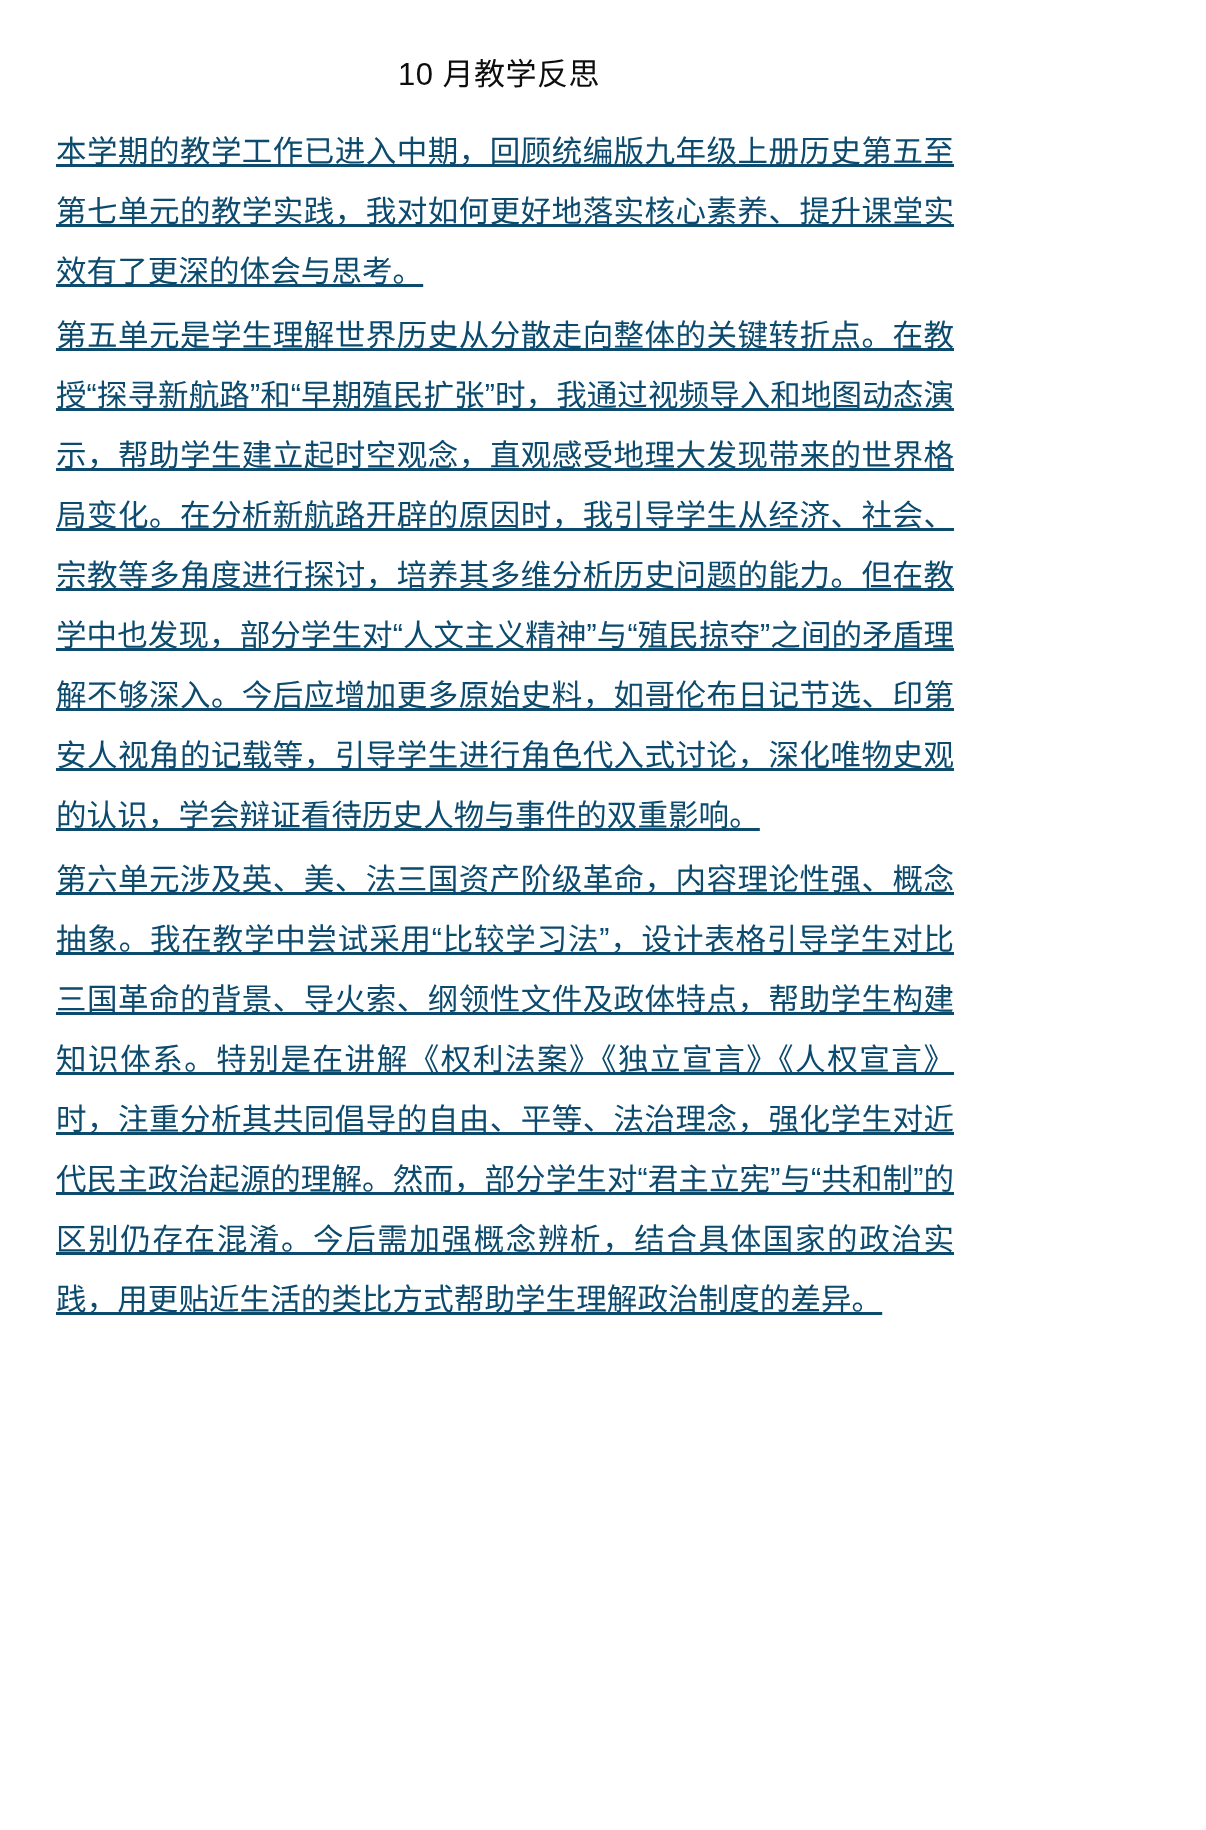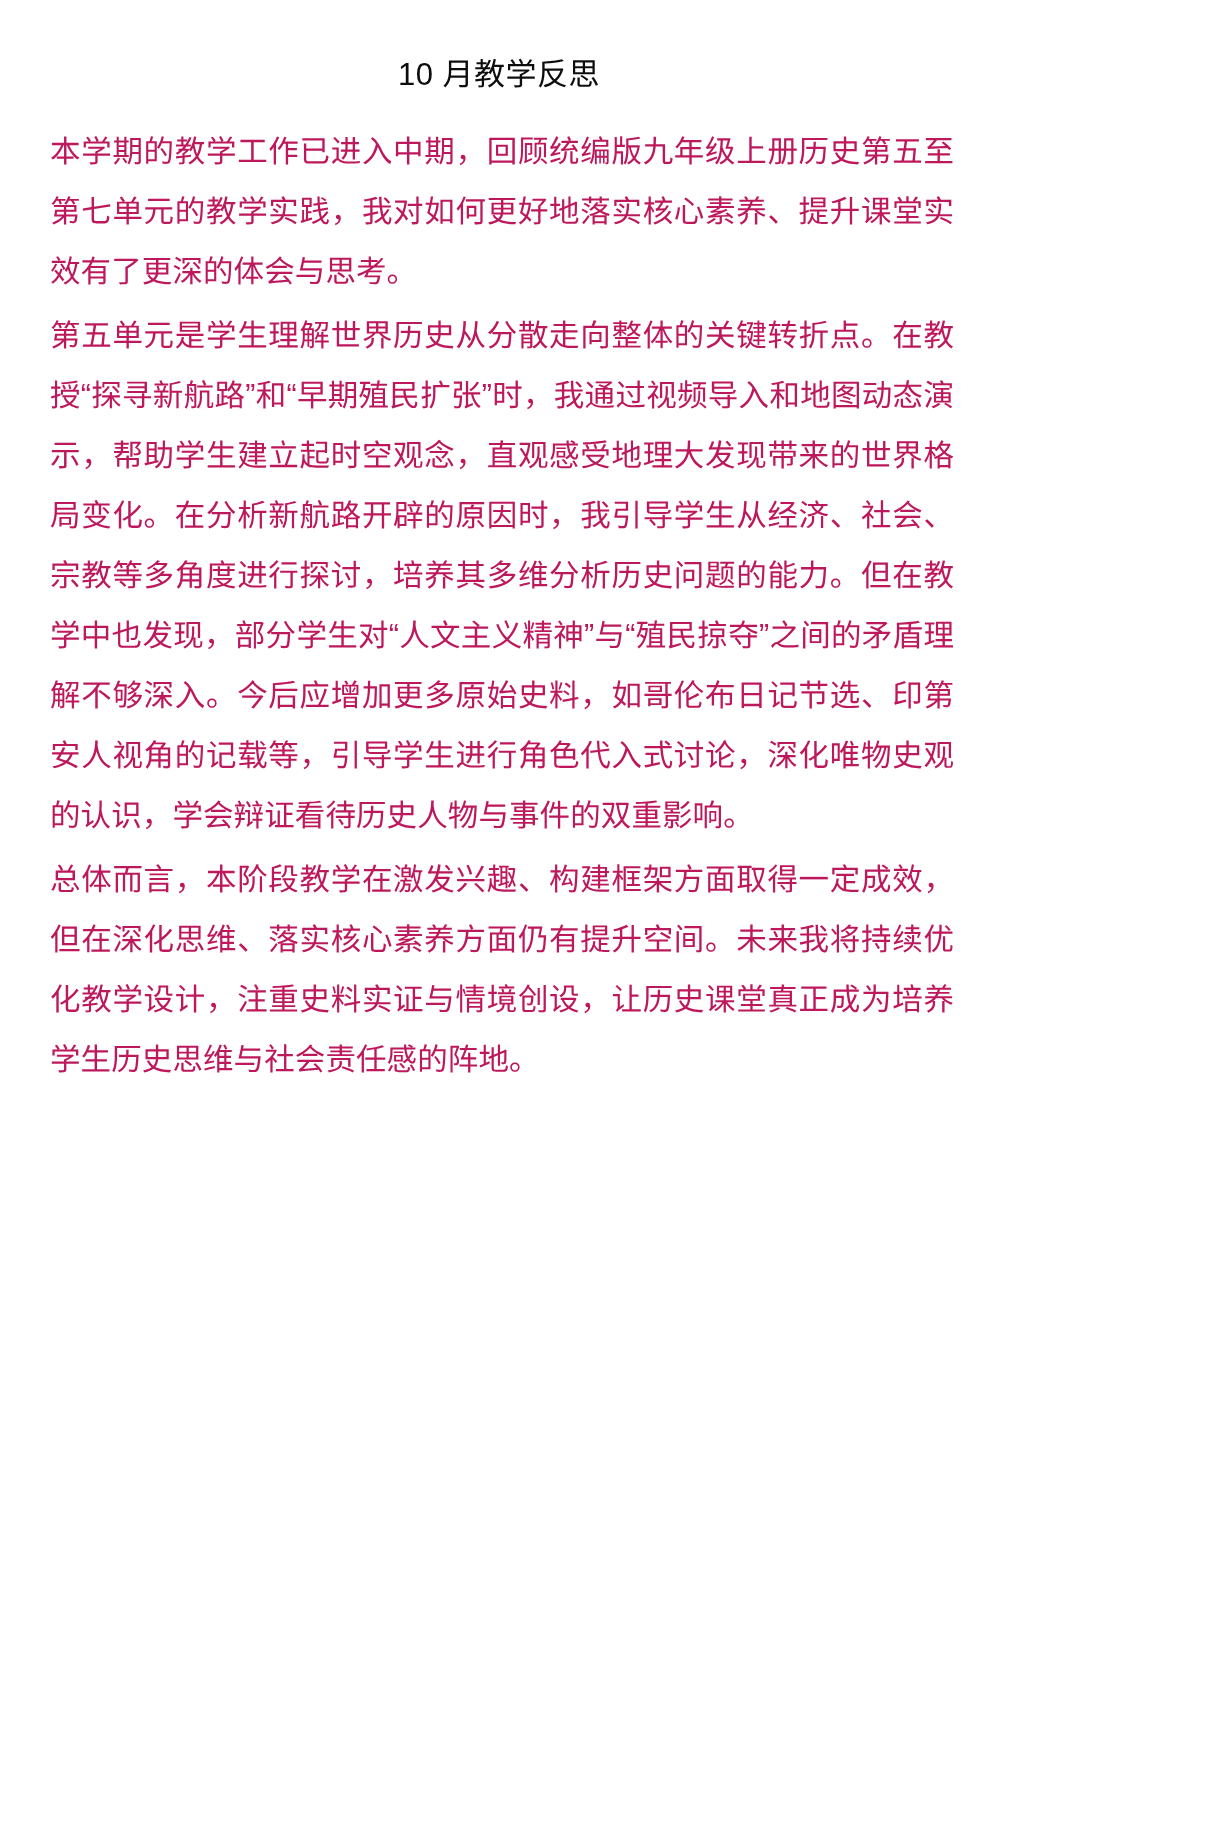--- a/index.html
+++ b/index.html
@@ -30,34 +30,35 @@
     letter-spacing: 0.5px;
     margin: 0 0 22px 0;
     color: #0d0d0d;
   }
   .doc-body {
     display: block;
   }
   .para {
     font-size: 30.5px;
     line-height: 60px;
-    margin: 0 0 4px 6px;
+    margin: 0 0 4px 12px;
     text-align: justify;
     text-justify: inter-ideograph;
     letter-spacing: 0.1px;
-    color: #be185d;
+    color: #0c4a6e;
     word-break: break-all;
+    text-decoration: underline;
   }
   .para:last-child {
     margin-bottom: 0;
   }
 </style>
 </head>
 <body>
 
 <div class="page">
   <h1 class="doc-title">10 月教学反思</h1>
   <div class="doc-body">
     <p class="para">本学期的教学工作已进入中期，回顾统编版九年级上册历史第五至第七单元的教学实践，我对如何更好地落实核心素养、提升课堂实效有了更深的体会与思考。</p>
     <p class="para">第五单元是学生理解世界历史从分散走向整体的关键转折点。在教授“探寻新航路”和“早期殖民扩张”时，我通过视频导入和地图动态演示，帮助学生建立起时空观念，直观感受地理大发现带来的世界格局变化。在分析新航路开辟的原因时，我引导学生从经济、社会、宗教等多角度进行探讨，培养其多维分析历史问题的能力。但在教学中也发现，部分学生对“人文主义精神”与“殖民掠夺”之间的矛盾理解不够深入。今后应增加更多原始史料，如哥伦布日记节选、印第安人视角的记载等，引导学生进行角色代入式讨论，深化唯物史观的认识，学会辩证看待历史人物与事件的双重影响。</p>
-    <p class="para">总体而言，本阶段教学在激发兴趣、构建框架方面取得一定成效，但在深化思维、落实核心素养方面仍有提升空间。未来我将持续优化教学设计，注重史料实证与情境创设，让历史课堂真正成为培养学生历史思维与社会责任感的阵地。</p>
+    <p class="para">第六单元涉及英、美、法三国资产阶级革命，内容理论性强、概念抽象。我在教学中尝试采用“比较学习法”，设计表格引导学生对比三国革命的背景、导火索、纲领性文件及政体特点，帮助学生构建知识体系。特别是在讲解《权利法案》《独立宣言》《人权宣言》时，注重分析其共同倡导的自由、平等、法治理念，强化学生对近代民主政治起源的理解。然而，部分学生对“君主立宪”与“共和制”的区别仍存在混淆。今后需加强概念辨析，结合具体国家的政治实践，用更贴近生活的类比方式帮助学生理解政治制度的差异。</p>
   </div>
 </div>
 
 </body></html>

